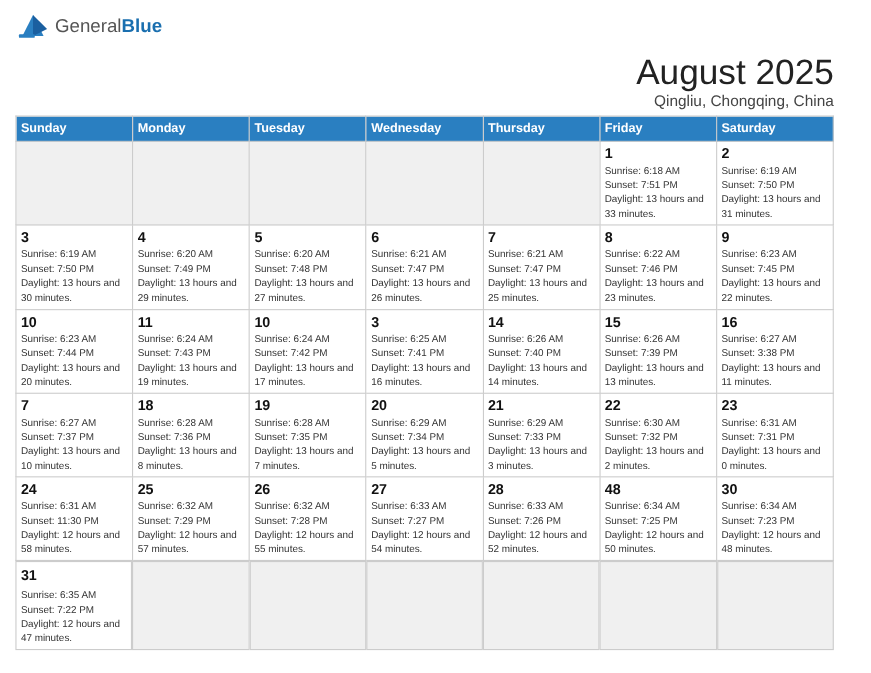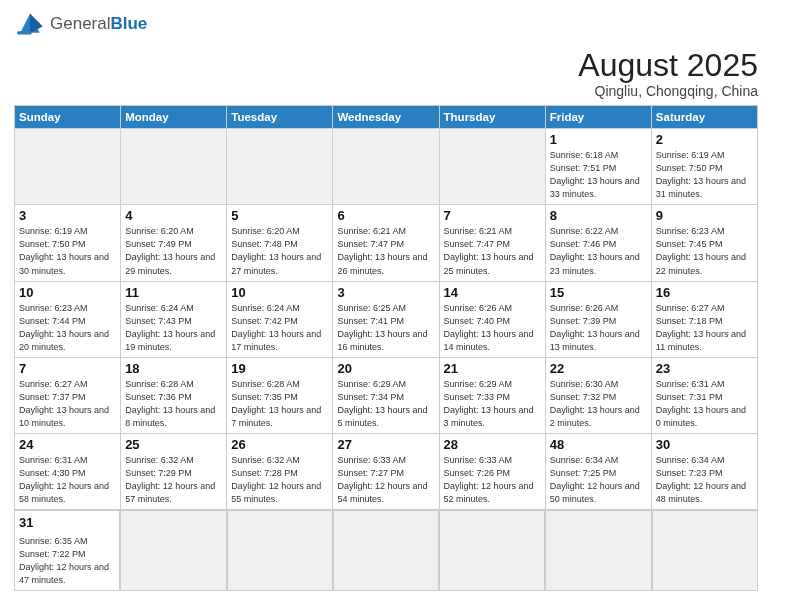--- a/index.html
+++ b/index.html
@@ -246,21 +246,21 @@
           <td>
             <span class="day-number">15</span>
             <div class="day-info">Sunrise: 6:26 AM
 Sunset: 7:39 PM
 Daylight: 13 hours
 and 13 minutes.</div>
           </td>
           <td>
             <span class="day-number">16</span>
             <div class="day-info">Sunrise: 6:27 AM
-Sunset: 7:18 PM
+Sunset: 3:38 PM
 Daylight: 13 hours
 and 11 minutes.</div>
           </td>
         </tr>
         <tr>
           <td>
             <span class="day-number">7</span>
             <div class="day-info">Sunrise: 6:27 AM
 Sunset: 7:37 PM
 Daylight: 13 hours
@@ -306,21 +306,21 @@
             <div class="day-info">Sunrise: 6:31 AM
 Sunset: 7:31 PM
 Daylight: 13 hours
 and 0 minutes.</div>
           </td>
         </tr>
         <tr>
           <td>
             <span class="day-number">24</span>
             <div class="day-info">Sunrise: 6:31 AM
-Sunset: 4:30 PM
+Sunset: 11:30 PM
 Daylight: 12 hours
 and 58 minutes.</div>
           </td>
           <td>
             <span class="day-number">25</span>
             <div class="day-info">Sunrise: 6:32 AM
 Sunset: 7:29 PM
 Daylight: 12 hours
 and 57 minutes.</div>
           </td>

